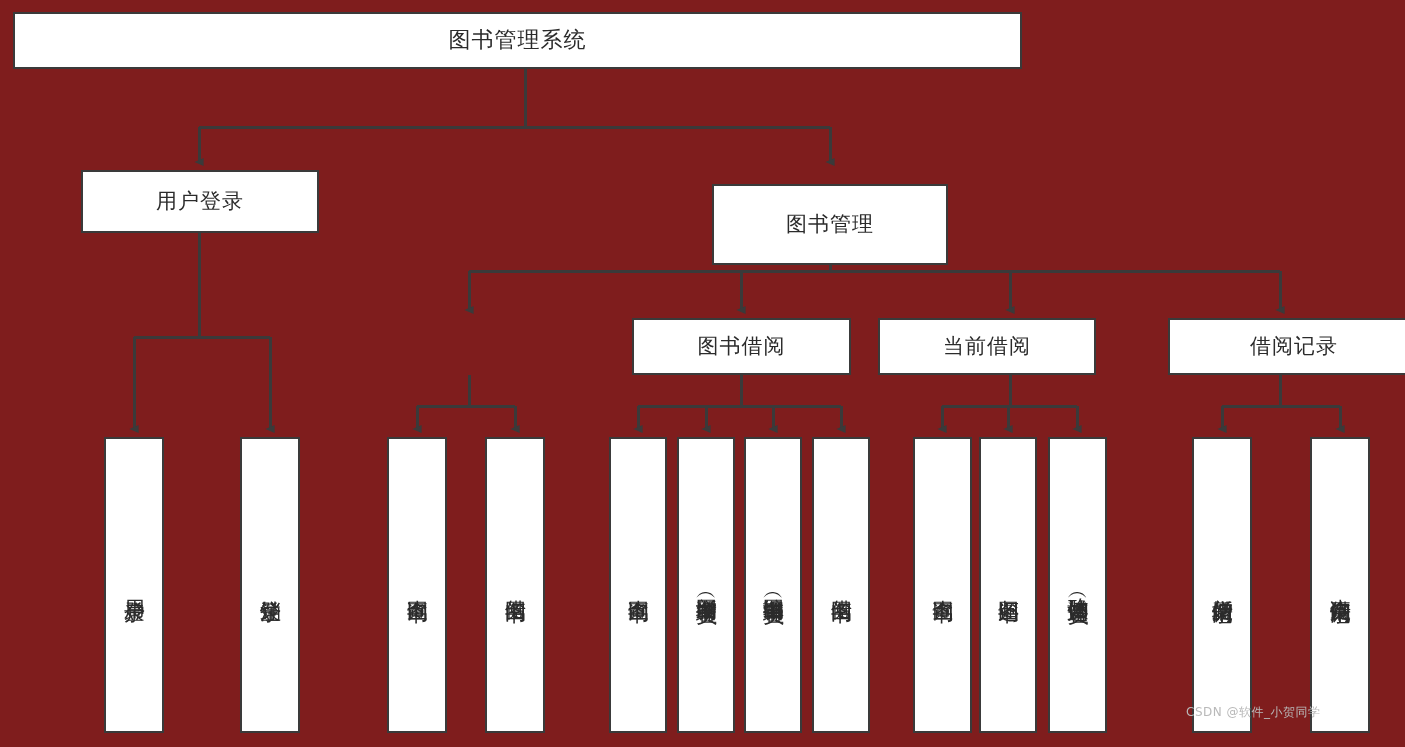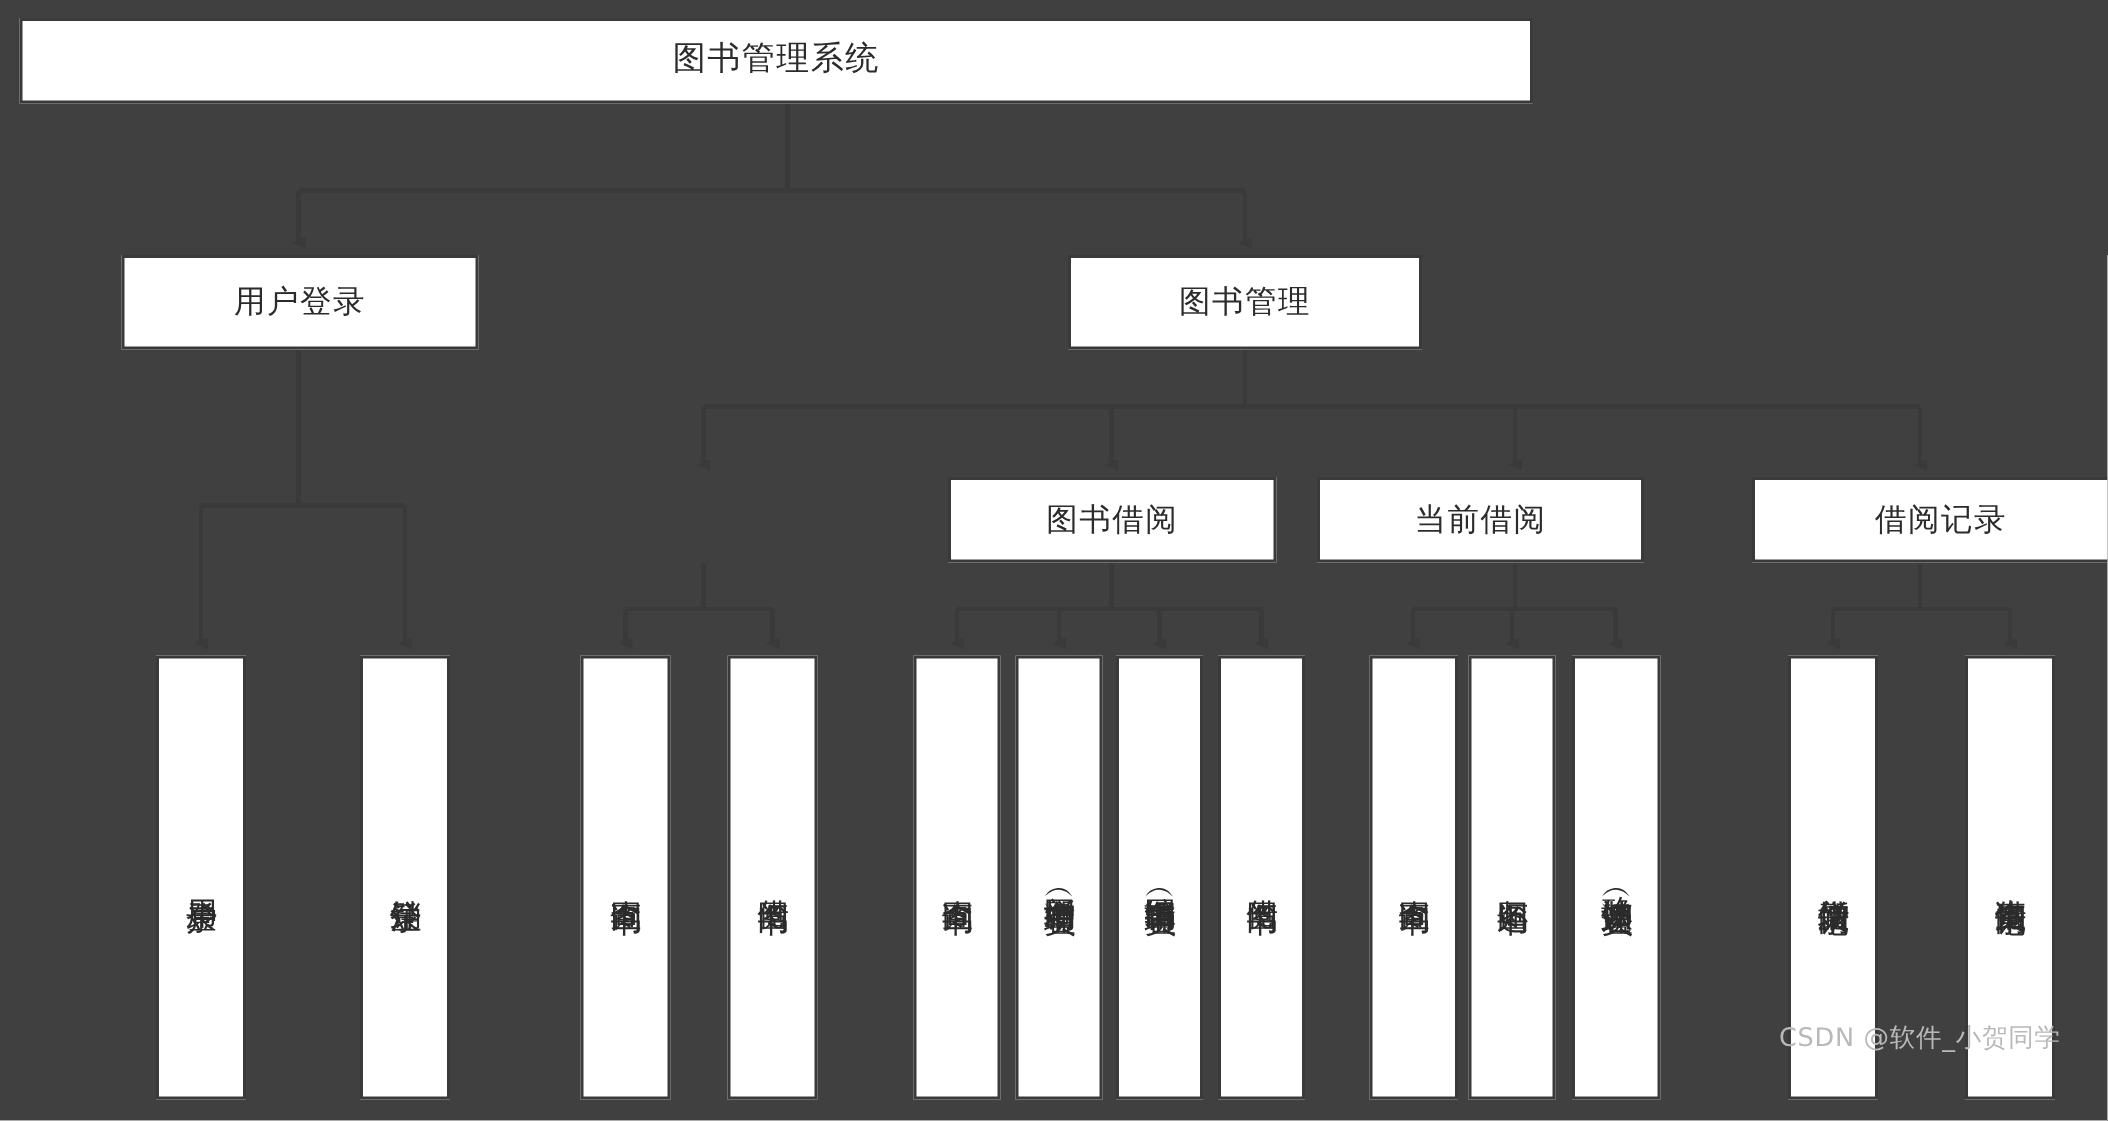--- a/index.html
+++ b/index.html
@@ -7,21 +7,21 @@
     padding: 0;
     background: #ffffff;
   }
   body {
     font-family: "DejaVu Sans", "Liberation Sans", sans-serif;
   }
   #canvas {
     position: relative;
     width: 1405px;
     height: 747px;
-    background: #404040;
+    background: #7f1d1d;
     overflow: hidden;
   }
   #wires {
     position: absolute;
     left: 0;
     top: 0;
     width: 1405px;
     height: 747px;
   }
   .node {
@@ -47,22 +47,22 @@
     text-orientation: upright;
     padding: 4px 0;
     text-align: center;
   }
   .node.root {
     font-size: 22px;
   }
   .watermark {
     position: absolute;
     left: 1186px;
-    top: 680px;
-    font-size: 17px;
+    top: 704px;
+    font-size: 12px;
     color: #b9b9b9;
     letter-spacing: 0.5px;
     white-space: nowrap;
   }
 </style>
 </head>
 <body>
 
 <div id="canvas">
 
@@ -112,21 +112,21 @@
       <path d="M1280,375 L1280,406"></path>
       <path d="M1222,406 L1340,406"></path>
       <path d="M1222,406 L1222,429" marker-end="url(#arrow)"></path>
       <path d="M1340,406 L1340,429" marker-end="url(#arrow)"></path>
     </g>
   </svg>
 
   <div class="node horiz root" style="left: 13px; top: 12px; width: 1009px; height: 57px;">图书管理系统</div>
 
   <div class="node horiz" style="left: 81px; top: 170px; width: 238px; height: 63px;">用户登录</div>
-  <div class="node horiz" style="left: 712px; top: 170px; width: 236px; height: 63px;">图书管理</div>
+  <div class="node horiz" style="left: 712px; top: 184px; width: 236px; height: 81px;">图书管理</div>
 
   <div class="node horiz" style="left: 632px; top: 318px; width: 219px; height: 57px; text-align: right;">图书借阅</div>
   <div class="node horiz" style="left: 878px; top: 318px; width: 218px; height: 57px;">当前借阅</div>
   <div class="node horiz" style="left: 1128px; top: 318px; width: 252px; height: 57px; margin-left: 40px;">借阅记录</div>
 
   <div class="node vert" style="left: 104px; top: 437px; width: 60px; height: 296px;">用户登录</div>
   <div class="node vert" style="left: 240px; top: 437px; width: 60px; height: 296px;">注销登录</div>
   <div class="node vert" style="left: 387px; top: 437px; width: 60px; height: 296px;">查询图书</div>
   <div class="node vert" style="left: 485px; top: 437px; width: 60px; height: 296px;">借阅图书</div>
   <div class="node vert" style="left: 609px; top: 437px; width: 58px; height: 296px;">查询图书</div>

